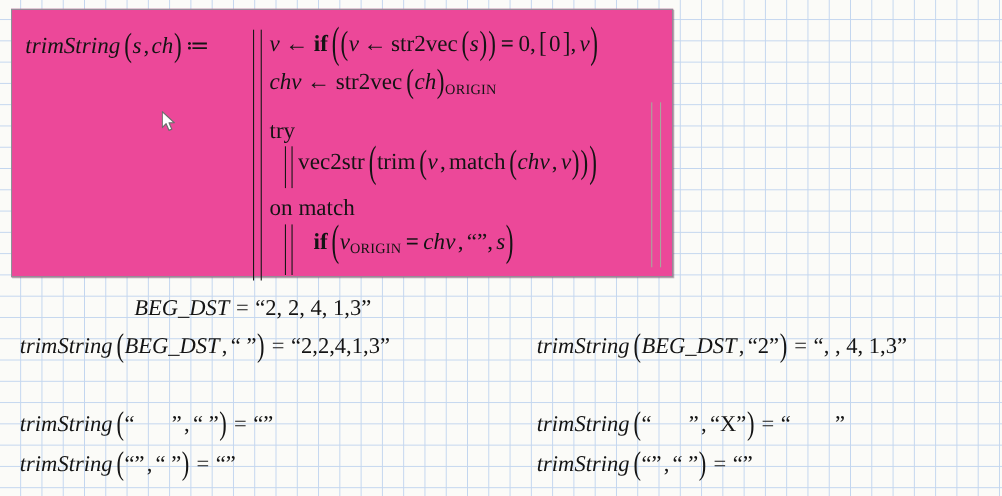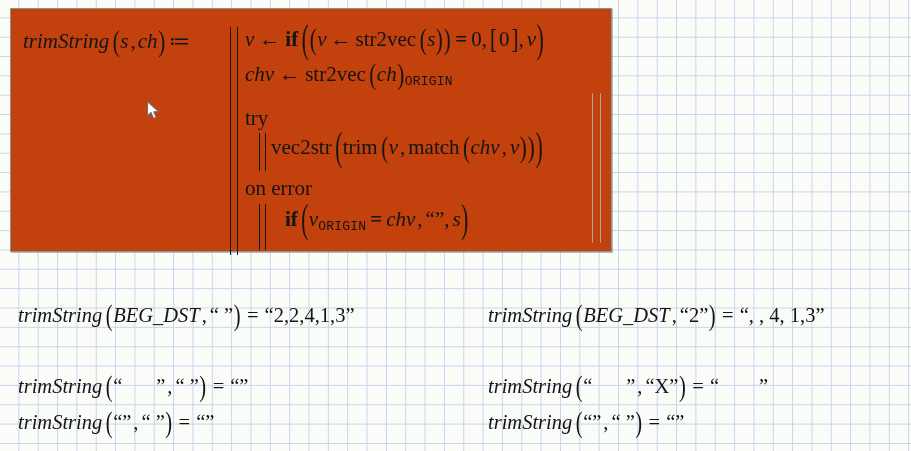--- a/index.html
+++ b/index.html
@@ -19,42 +19,42 @@
     font-family: "Liberation Serif", "DejaVu Serif", serif;
     color: #141414;
     -webkit-font-smoothing: antialiased;
   }
 
   
   #program-region {
     position: absolute;
     left: 10px; top: 8px;
     width: 602px; height: 244px;
-    background: #c2410c;
+    background: #ec4899;
     border: 1px solid #8e9298;
     box-shadow: 1px 1px 0 rgba(60,65,70,.35);
     box-sizing: border-box;
   }
 
   
   .rail {
     position: absolute;
     top: 84px; height: 150px;
     width: 1px;
     background: #a7a79c;
   }
   .rail.r1 { left: 581px; }
   .rail.r2 { left: 589px; }
 
   
   .math { white-space: nowrap; line-height: 1; }
   .it   { font-style: italic; }
   .up   { font-style: normal; margin-top: 48px; }
   .bold { font-weight: bold; }
-  .sub  { font-size: .62em; vertical-align: -0.32em; letter-spacing: .2px; font-style: normal; font-family: Liberation Mono, monospace; }
+  .sub  { font-size: .62em; vertical-align: -0.32em; letter-spacing: .2px; font-style: normal; }
 
   
   .paren { display: inline-block; transform: scaleY(1.45); font-style: normal; font-weight: 300; margin: 0 .5px; }
   .paren.b2 { transform: scaleY(1.9); }
   .brk { display: inline-block; transform: scaleY(1.25); font-style: normal; }
   .sp { display: inline-block; }
 
   
   #program-def {
     position: absolute;
@@ -140,37 +140,38 @@
     <div id="prog-lines">
 
       <div class="pline l1 math"><span class="it">v</span><span class="sp" style="width:5px"></span><span>←</span><span class="sp" style="width:5px"></span><span class="up bold">if</span><span class="sp" style="width:3px"></span><span class="paren b2">(</span><span class="paren">(</span><span class="it">v</span><span class="sp" style="width:4px"></span><span>←</span><span class="sp" style="width:4px"></span><span class="up">str2vec</span><span class="sp" style="width:3px"></span><span class="paren">(</span><span class="it">s</span><span class="paren">)</span><span class="paren">)</span><span class="sp" style="width:4px"></span><span class="bold">=</span><span class="sp" style="width:4px"></span><span>0</span><span>,</span><span class="sp" style="width:3px"></span><span class="brk">[</span><span class="sp" style="width:2px"></span><span>0</span><span class="sp" style="width:2px"></span><span class="brk">]</span><span>,</span><span class="sp" style="width:3px"></span><span class="it">v</span><span class="paren b2">)</span></div>
 
       <div class="pline l2 math"><span class="it">chv</span><span class="sp" style="width:5px"></span><span>←</span><span class="sp" style="width:5px"></span><span class="up">str2vec</span><span class="sp" style="width:3px"></span><span class="paren">(</span><span class="it">ch</span><span class="paren">)</span><span class="sub">ORIGIN</span></div>
 
       <div class="pline try math"><span class="up">try</span></div>
 
       <div class="pline trybody math"><span class="up">vec2str</span><span class="sp" style="width:3px"></span><span class="paren b2">(</span><span class="up">trim</span><span class="sp" style="width:3px"></span><span class="paren">(</span><span class="it">v</span><span class="sp" style="width:2px"></span><span>,</span><span class="sp" style="width:3px"></span><span class="up">match</span><span class="sp" style="width:3px"></span><span class="paren">(</span><span class="it">chv</span><span class="sp" style="width:2px"></span><span>,</span><span class="sp" style="width:3px"></span><span class="it">v</span><span class="paren">)</span><span class="paren">)</span><span class="paren b2">)</span></div>
 
-      <div class="pline onerr math"><span class="up">on error</span></div>
+      <div class="pline onerr math"><span class="up">on match</span></div>
 
       <div class="pline errbody math"><span class="up bold">if</span><span class="sp" style="width:3px"></span><span class="paren b2">(</span><span class="it">v</span><span class="sub">ORIGIN</span><span class="sp" style="width:4px"></span><span class="bold">=</span><span class="sp" style="width:4px"></span><span class="it">chv</span><span class="sp" style="width:2px"></span><span>,</span><span class="sp" style="width:3px"></span><span>“”</span><span>,</span><span class="sp" style="width:3px"></span><span class="it">s</span><span class="paren b2">)</span></div>
 
     </div>
 
     <div class="bar-inner" id="bar-try"></div>
     <div class="bar-inner" id="bar-err"></div>
   </div>
 </div>
 
 <svg id="mouse-cursor" viewBox="0 0 14 20">
   <polygon points="0.5,0.5 0.5,15 4,11.5 6.6,17.5 9.2,16.4 6.7,10.7 11.5,10.6" fill="#ffffff" stroke="#6e6e6e" stroke-width="1.1" stroke-linejoin="round"></polygon>
 </svg>
 
 <div id="results">
 
+  <div class="res-line" id="beg-dst-line"><span class="it">BEG_DST</span><span class="eqsp"></span><span>=</span><span class="eqsp"></span><span>“2, 2, 4, 1,3”</span></div>
 
   <div class="res-line col-l row1"><span class="it">trimString</span><span class="sp" style="width:3px"></span><span class="paren">(</span><span class="it">BEG_DST</span><span class="sp" style="width:2px"></span><span>,</span><span class="sp" style="width:3px"></span><span>“ ”</span><span class="paren">)</span><span class="eqsp"></span><span>=</span><span class="eqsp"></span><span>“2,2,4,1,3”</span></div>
 
 
   <div class="res-line col-l row3"><span class="it">trimString</span><span class="sp" style="width:3px"></span><span class="paren">(</span><span>“<span class="qsp"></span>”</span><span class="sp" style="width:2px"></span><span>,</span><span class="sp" style="width:3px"></span><span>“ ”</span><span class="paren">)</span><span class="eqsp"></span><span>=</span><span class="eqsp"></span><span>“”</span></div>
 
   <div class="res-line col-l row4"><span class="it">trimString</span><span class="sp" style="width:3px"></span><span class="paren">(</span><span>“”</span><span class="sp" style="width:2px"></span><span>,</span><span class="sp" style="width:3px"></span><span>“ ”</span><span class="paren">)</span><span class="eqsp"></span><span>=</span><span class="eqsp"></span><span>“”</span></div>
 
   <div class="res-line col-r row1"><span class="it">trimString</span><span class="sp" style="width:3px"></span><span class="paren">(</span><span class="it">BEG_DST</span><span class="sp" style="width:2px"></span><span>,</span><span class="sp" style="width:3px"></span><span>“2”</span><span class="paren">)</span><span class="eqsp"></span><span>=</span><span class="eqsp"></span><span>“, , 4, 1,3”</span></div>
 

